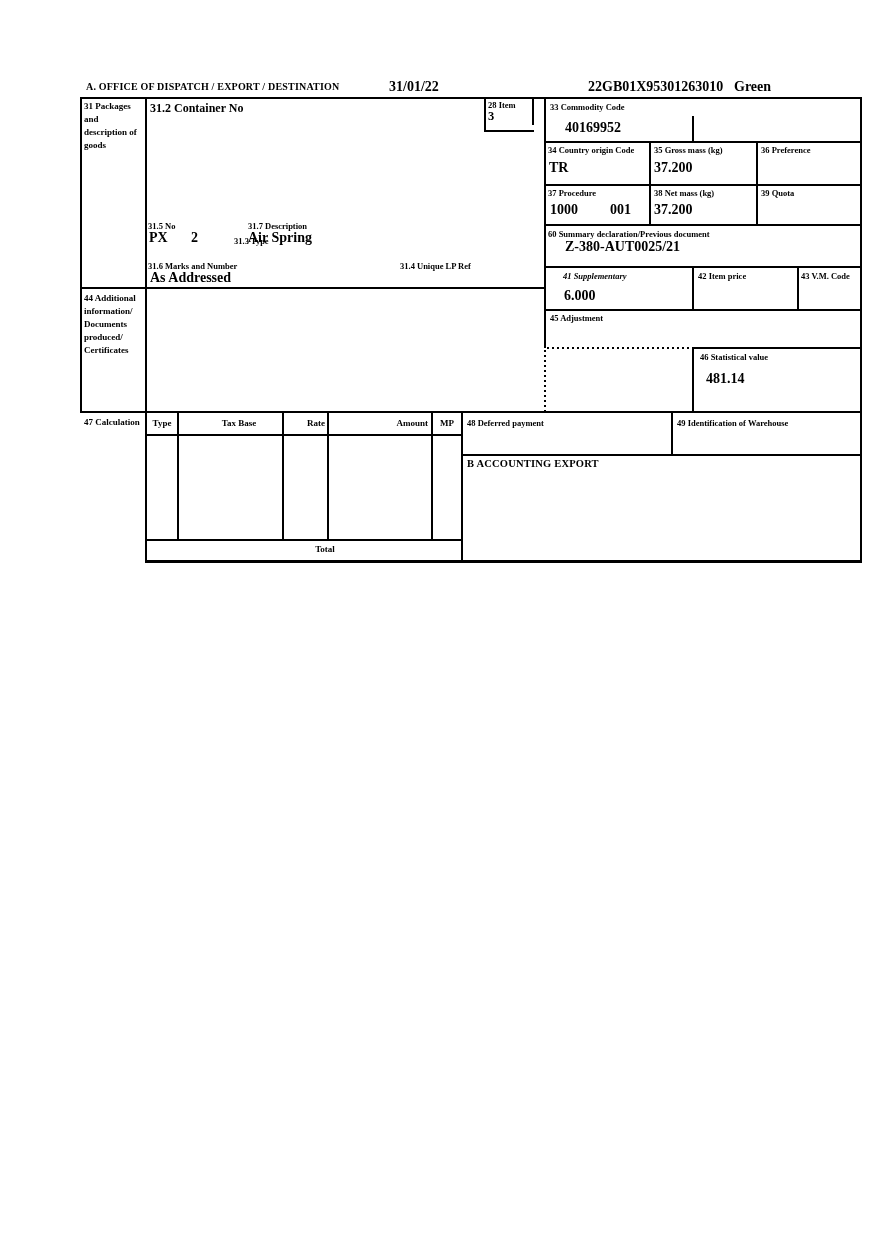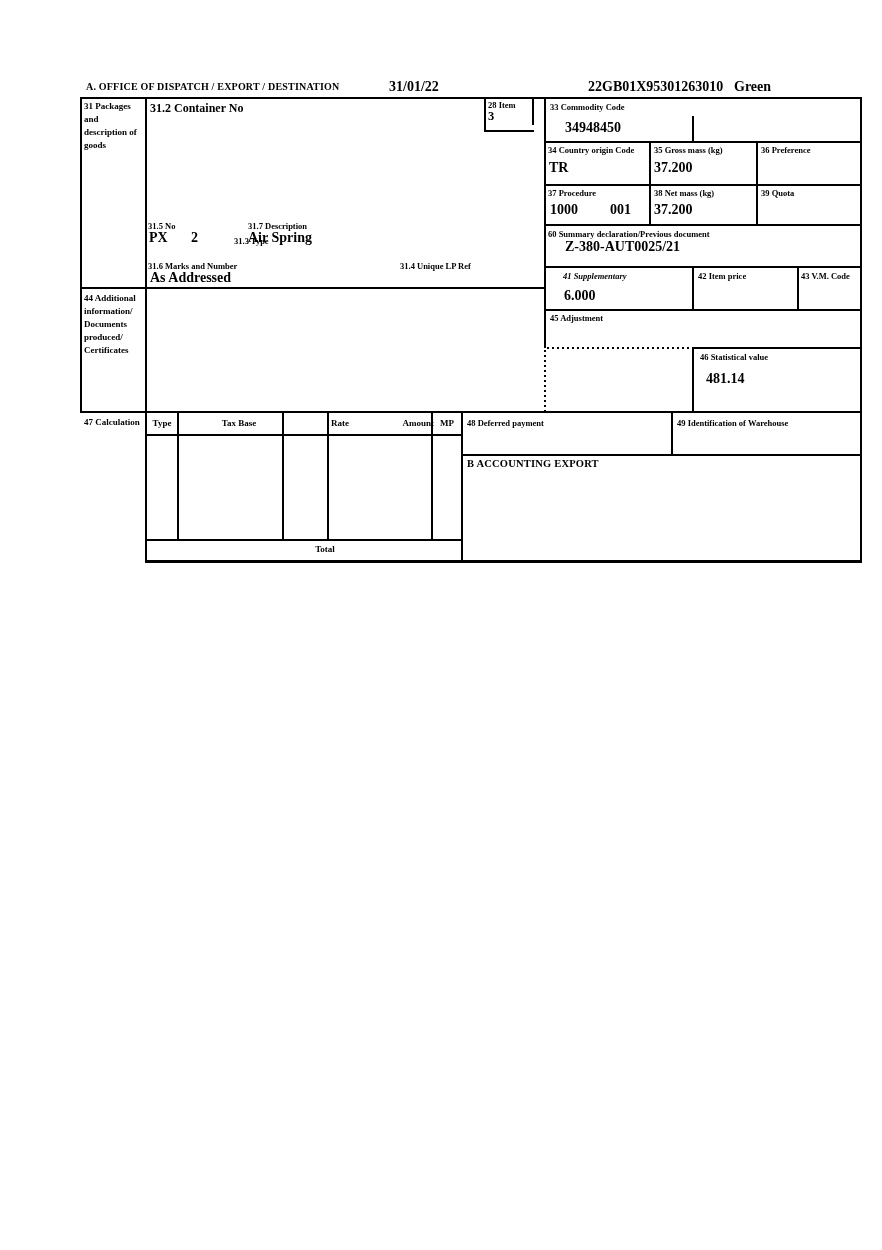--- a/index.html
+++ b/index.html
@@ -84,21 +84,21 @@
   <div class="val" style="left:734px;top:79px;">Green</div>
 
   <div class="lblwrap" style="left:84px;top:100px;width:58px;">31 Packages and description of goods</div>
 
   <div class="lbl" style="left:150px;top:101px;font-size:12px;">31.2 Container No</div>
 
   <div class="lbl" style="left:488px;top:100px;">28 Item</div>
   <div class="val val-sm" style="left:488px;top:110px;">3</div>
 
   <div class="lbl" style="left:550px;top:102px;">33 Commodity Code</div>
-  <div class="val" style="left:565px;top:120px;">34948450</div>
+  <div class="val" style="left:565px;top:120px;">40169952</div>
 
   <div class="lbl" style="left:548px;top:145px;">34 Country origin Code</div>
   <div class="val" style="left:549px;top:160px;">TR</div>
   <div class="lbl" style="left:654px;top:145px;">35 Gross mass (kg)</div>
   <div class="val" style="left:654px;top:160px;">37.200</div>
   <div class="lbl" style="left:761px;top:145px;">36 Preference</div>
 
   <div class="lbl" style="left:548px;top:188px;">37 Procedure</div>
   <div class="val" style="left:550px;top:202px;">1000</div>
   <div class="val" style="left:610px;top:202px;">001</div>
@@ -129,22 +129,22 @@
 
   <div class="lbl" style="left:550px;top:313px;">45 Adjustment</div>
 
   <div class="lbl" style="left:700px;top:352px;">46 Statistical value</div>
   <div class="val" style="left:706px;top:371px;">481.14</div>
 
   <div class="lblwrap" style="left:84px;top:416px;width:60px;">47 Calculation</div>
 
   <div class="th ctr" style="left:146px;top:418px;width:32px;">Type</div>
   <div class="th ctr" style="left:178px;top:418px;width:122px;">Tax Base</div>
-  <div class="th rgt" style="left:283px;top:418px;width:42px;padding-left:24px;">Rate</div>
-  <div class="th rgt" style="left:328px;top:418px;width:100px;margin-left:6px;">Amount</div>
+  <div class="th rgt" style="left:283px;top:418px;width:42px;">Rate</div>
+  <div class="th rgt" style="left:328px;top:418px;width:100px;">Amount</div>
   <div class="th ctr" style="left:432px;top:418px;width:30px;">MP</div>
 
   <div class="th ctr" style="left:240px;top:544px;width:170px;">Total</div>
 
   <div class="lbl" style="left:467px;top:418px;">48 Deferred payment</div>
   <div class="lbl" style="left:677px;top:418px;">49 Identification of Warehouse</div>
 
   <div class="hdr-b" style="left:467px;top:458px;">B ACCOUNTING EXPORT</div>
 
 </div>

